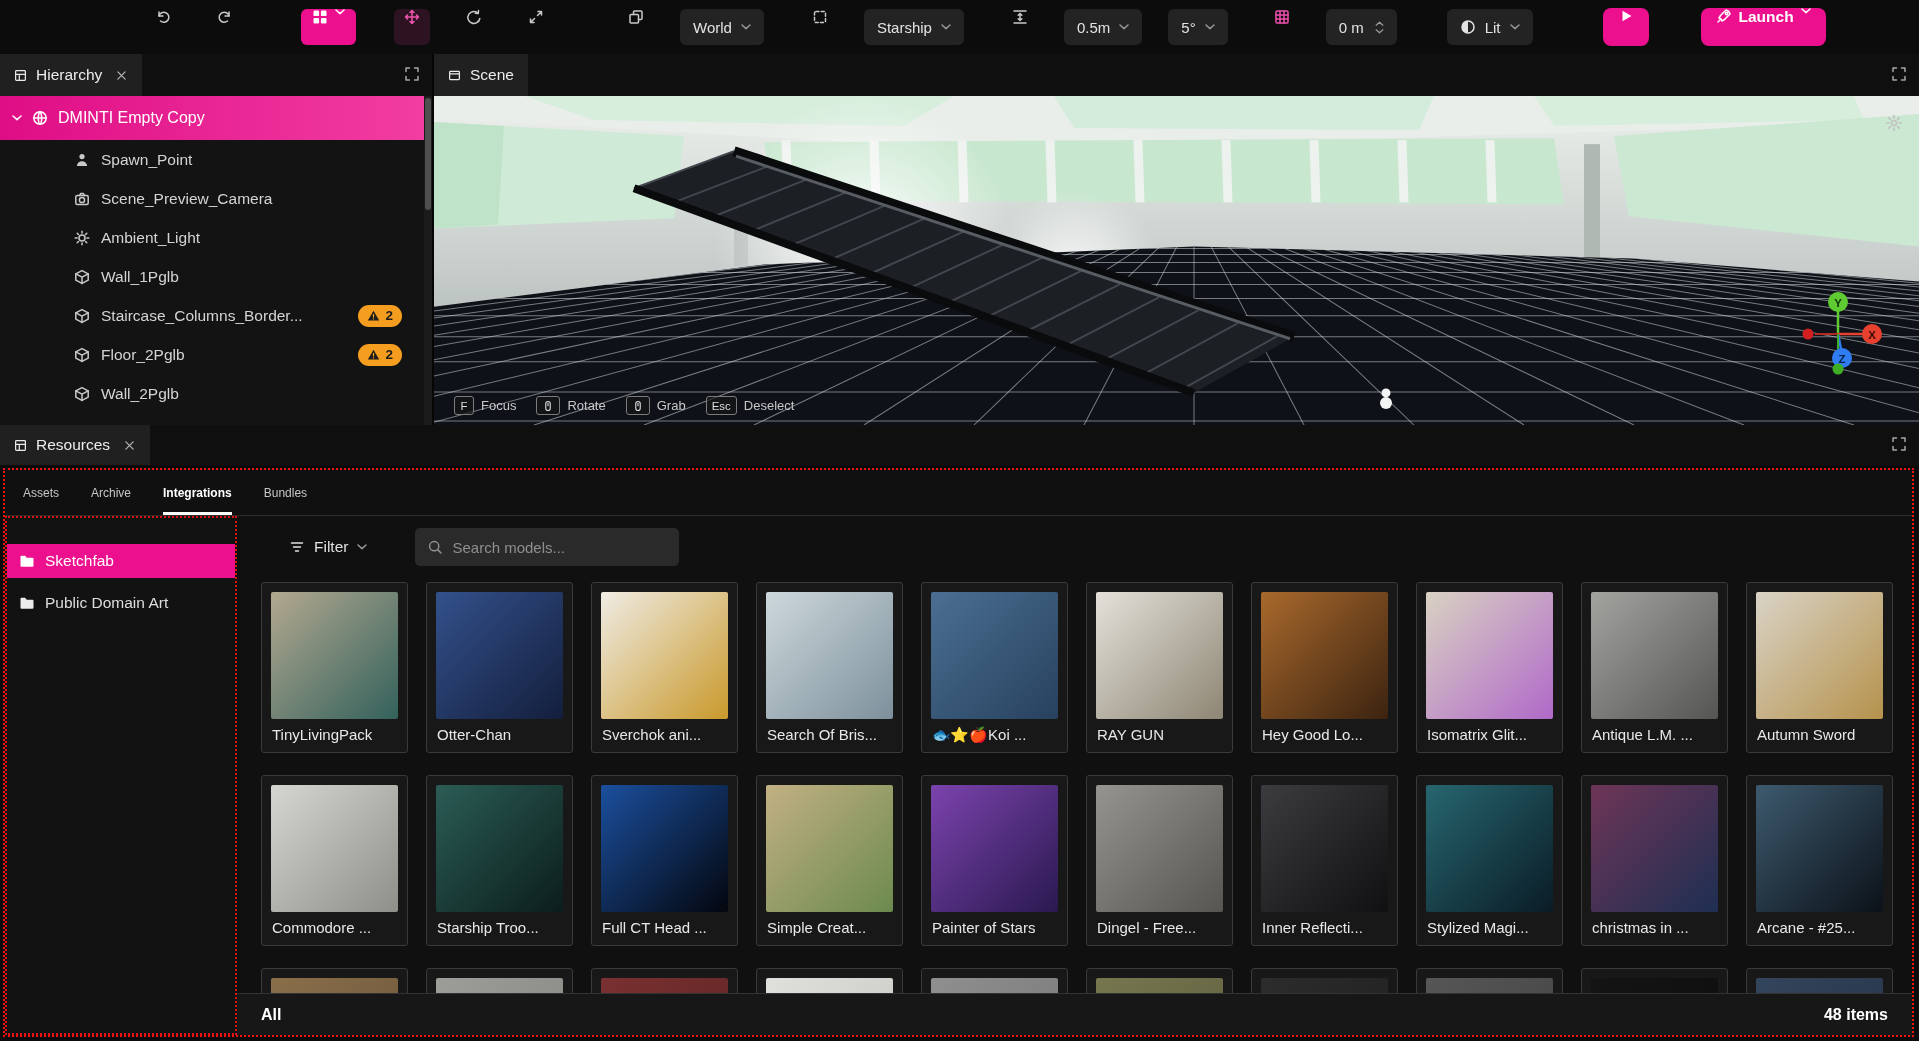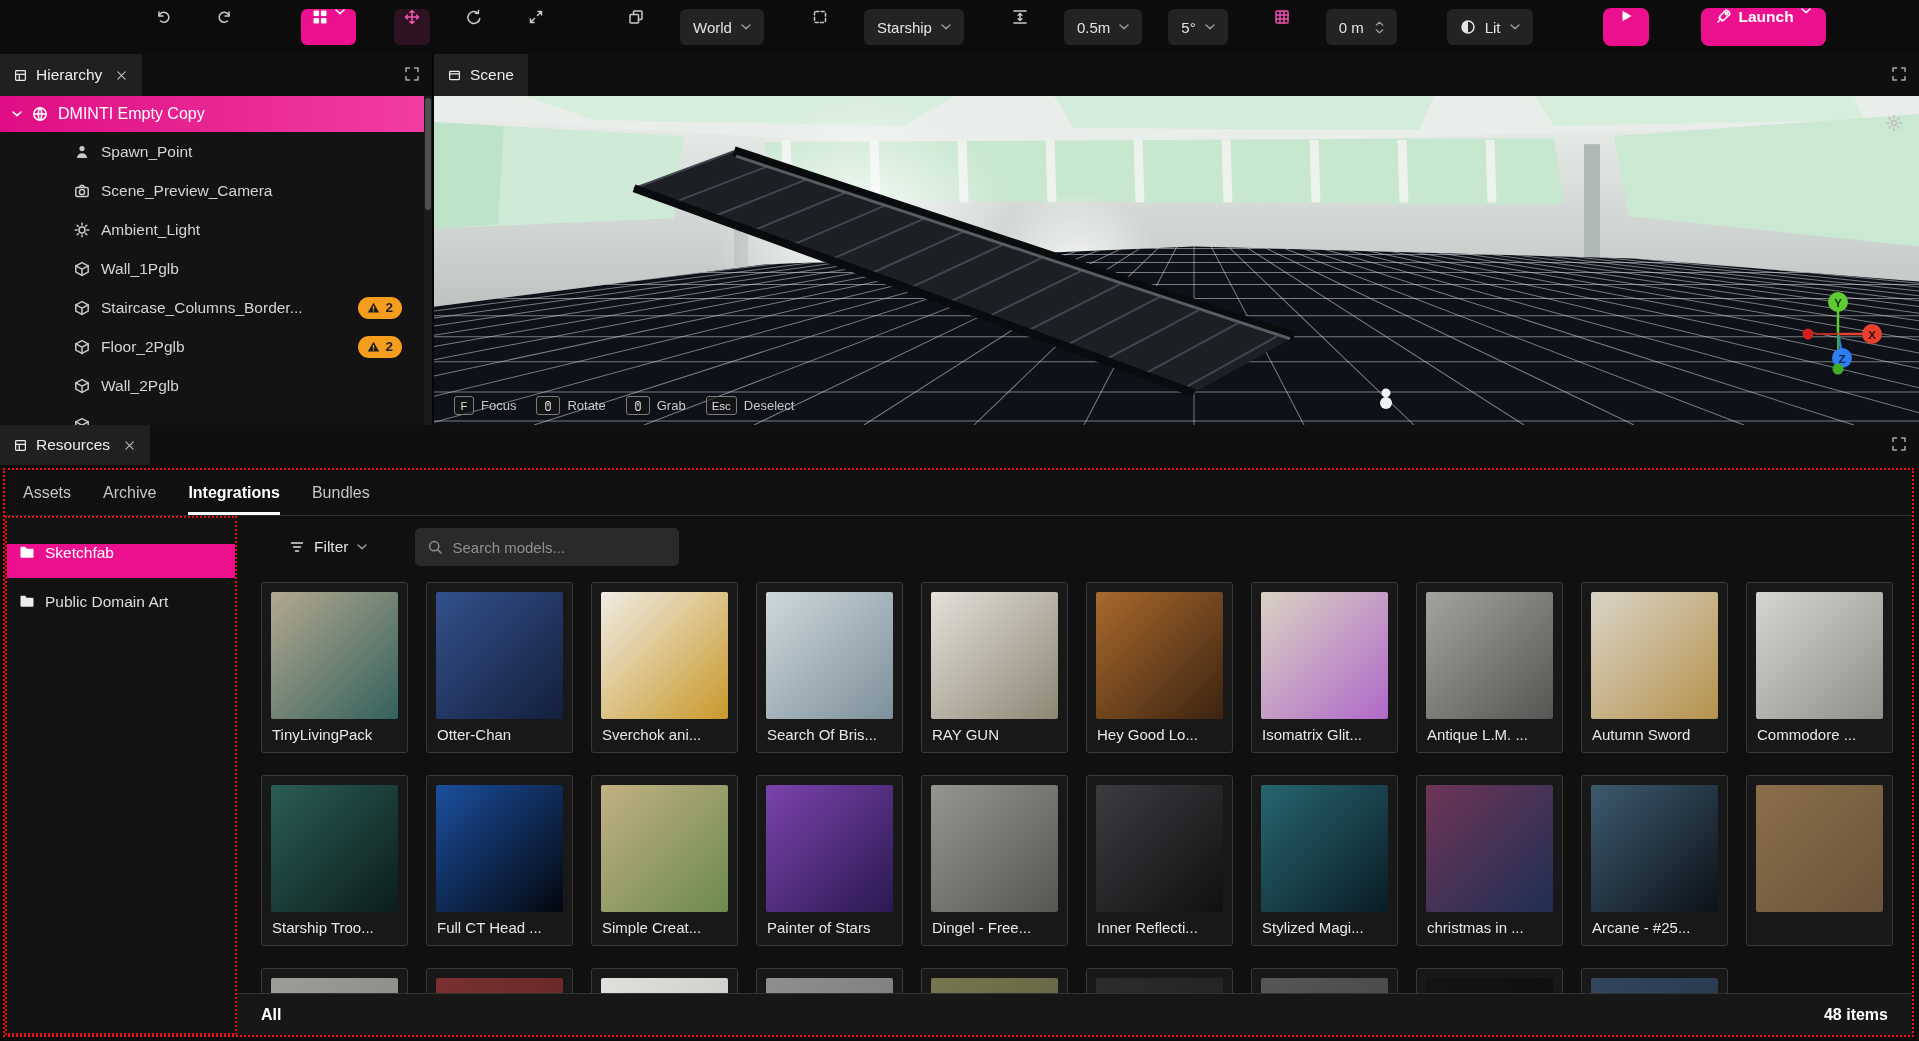--- a/index.html
+++ b/index.html
@@ -27,21 +27,21 @@
 .steps .up svg{transform:rotate(180deg)}
 
 
 .main{display:flex;height:371px}
 .tabbar{height:42px;background:#0f0f0f;display:flex;align-items:center;position:relative;flex:none}
 .ptab{height:42px;display:inline-flex;align-items:center;gap:9px;padding:0 14px;background:#202020;font-size:15.5px;color:#ececec;cursor:pointer}
 .ptab .closex{color:#b5b5b5;margin-left:4px}
 .expand-corner{position:absolute;right:12px;top:12px;color:#a8a8a8;cursor:pointer}
 .hpanel{width:434px;background:#131313;display:flex;flex-direction:column;border-right:2px solid #050505;position:relative}
 .tree{position:relative;flex:1;overflow:hidden}
-.tree-root{height:36px;margin-right:8px;background:linear-gradient(90deg,#df0d85,#f23da2);display:flex;align-items:center;gap:10px;padding-left:12px;color:#fff;font-size:16px;cursor:pointer}
+.tree-root{height:44px;margin-right:8px;background:linear-gradient(90deg,#df0d85,#f23da2);display:flex;align-items:center;gap:10px;padding-left:12px;color:#fff;font-size:16px;cursor:pointer}
 .tree-row{height:39px;display:flex;align-items:center;gap:11px;padding-left:74px;color:#d4d4d4;font-size:15.5px;cursor:pointer}
 .tree-row .ic{color:#c9c9c9}
 .warn-badge{margin-left:auto;margin-right:30px;background:#f59d1f;color:#1d1d1d;height:22px;border-radius:11px;display:inline-flex;align-items:center;gap:5px;padding:0 9px;font-size:13.5px;font-weight:bold}
 .warn-badge .ic{color:#1d1d1d}
 .vscroll{position:absolute;top:0;right:0;width:8px;height:100%;background:#1b1b1b}
 .vscroll .thumb{position:absolute;top:2px;left:1px;width:6px;height:112px;border-radius:3px;background:#4f4f4f;cursor:pointer}
 
 
 .spanel{flex:1;display:flex;flex-direction:column;background:#0f0f0f}
 .viewport{position:relative;flex:1;overflow:hidden;background:#9aa29f}
@@ -51,25 +51,25 @@
 .hints{position:absolute;left:20px;bottom:10px;display:flex;align-items:center;gap:20px;color:#c8c8c8;font-size:13px}
 .hint{display:inline-flex;align-items:center;gap:7px}
 .keycap{min-width:20px;height:19px;padding:0 5px;border:1px solid #7c7c7c;border-radius:3px;background:rgba(22,22,22,.65);display:inline-flex;align-items:center;justify-content:center;font-size:11.5px;color:#dcdcdc}
 
 
 .res{height:616px;display:flex;flex-direction:column}
 .res-tabbar{height:40px;background:#0f0f0f;display:flex;align-items:center;position:relative;flex:none}
 .res-tabbar .ptab{height:40px}
 .res-content{flex:1;margin:3px 5px 4px 3px;border:2px dotted #f31111;background:#101010;display:flex;flex-direction:column;overflow:hidden}
 .res-tabs{height:46px;display:flex;align-items:center;gap:32px;padding-left:18px;border-bottom:1px solid #2c2c2c;flex:none}
-.rtab{height:100%;display:inline-flex;align-items:center;font-size:16px;color:#c6c6c6;cursor:pointer}
+.rtab{height:100%;display:inline-flex;align-items:center;font-size:12px;color:#c6c6c6;cursor:pointer}
 .rtab.active{color:#fff;font-weight:bold;box-shadow:inset 0 -3px 0 #fff}
 .res-body{flex:1;display:flex;overflow:hidden}
 .res-side{width:232px;flex:none;background:#121212;border:2px dotted #e01111;padding-top:26px}
-.folder-item{height:34px;display:flex;gap:10px;padding-left:12px;font-size:15.5px;color:#dedede;cursor:pointer;margin-bottom:15px}
+.folder-item{height:34px;display:flex;align-items:center;gap:10px;padding-left:12px;font-size:15.5px;color:#dedede;cursor:pointer;margin-bottom:8px}
 .folder-item .ic{color:#ececec}
 .folder-item.sel{background:#ec0f8e;color:#fff}
 .folder-item.sel .ic{color:#fff}
 .res-main{flex:1;display:flex;flex-direction:column;overflow:hidden}
 .res-toolbar{height:38px;margin-top:12px;display:flex;align-items:center;padding-left:52px;flex:none}
 .filter-btn{display:inline-flex;align-items:center;gap:9px;color:#e0e0e0;font-size:15.5px;cursor:pointer}
 .filter-btn .chev{color:#969696}
 .searchbox{margin-left:48px;width:264px;height:38px;background:#2a2a2a;border-radius:5px;display:flex;align-items:center;gap:9px;padding:0 12px;color:#909090}
 .searchbox input{flex:1;background:transparent;border:none;outline:none;color:#e6e6e6;font-size:15px;font-family:"Liberation Sans",sans-serif}
 .searchbox input::placeholder{color:#8f8f8f}
@@ -721,20 +721,24 @@
   </div>
   <div class="card">
     <div class="thumb" style="background:linear-gradient(135deg,#efece4,#c9992b)"></div>
     <div class="clabel">Sverchok ani...</div>
   </div>
   <div class="card">
     <div class="thumb" style="background:linear-gradient(135deg,#cdd8dc,#7d909b)"></div>
     <div class="clabel">Search Of Bris...</div>
   </div>
   <div class="card">
+    <div class="thumb" style="background:linear-gradient(135deg,#4b6f92,#27415e)"></div>
+    <div class="clabel">🐟⭐🍎Koi ...</div>
+  </div>
+  <div class="card">
     <div class="thumb" style="background:linear-gradient(135deg,#e3e1da,#8e8674)"></div>
     <div class="clabel">RAY GUN</div>
   </div>
   <div class="card">
     <div class="thumb" style="background:linear-gradient(135deg,#a8692c,#3c2310)"></div>
     <div class="clabel">Hey Good Lo...</div>
   </div>
   <div class="card">
     <div class="thumb" style="background:linear-gradient(135deg,#d9d2c2,#b069c9)"></div>
     <div class="clabel">Isomatrix Glit...</div>

